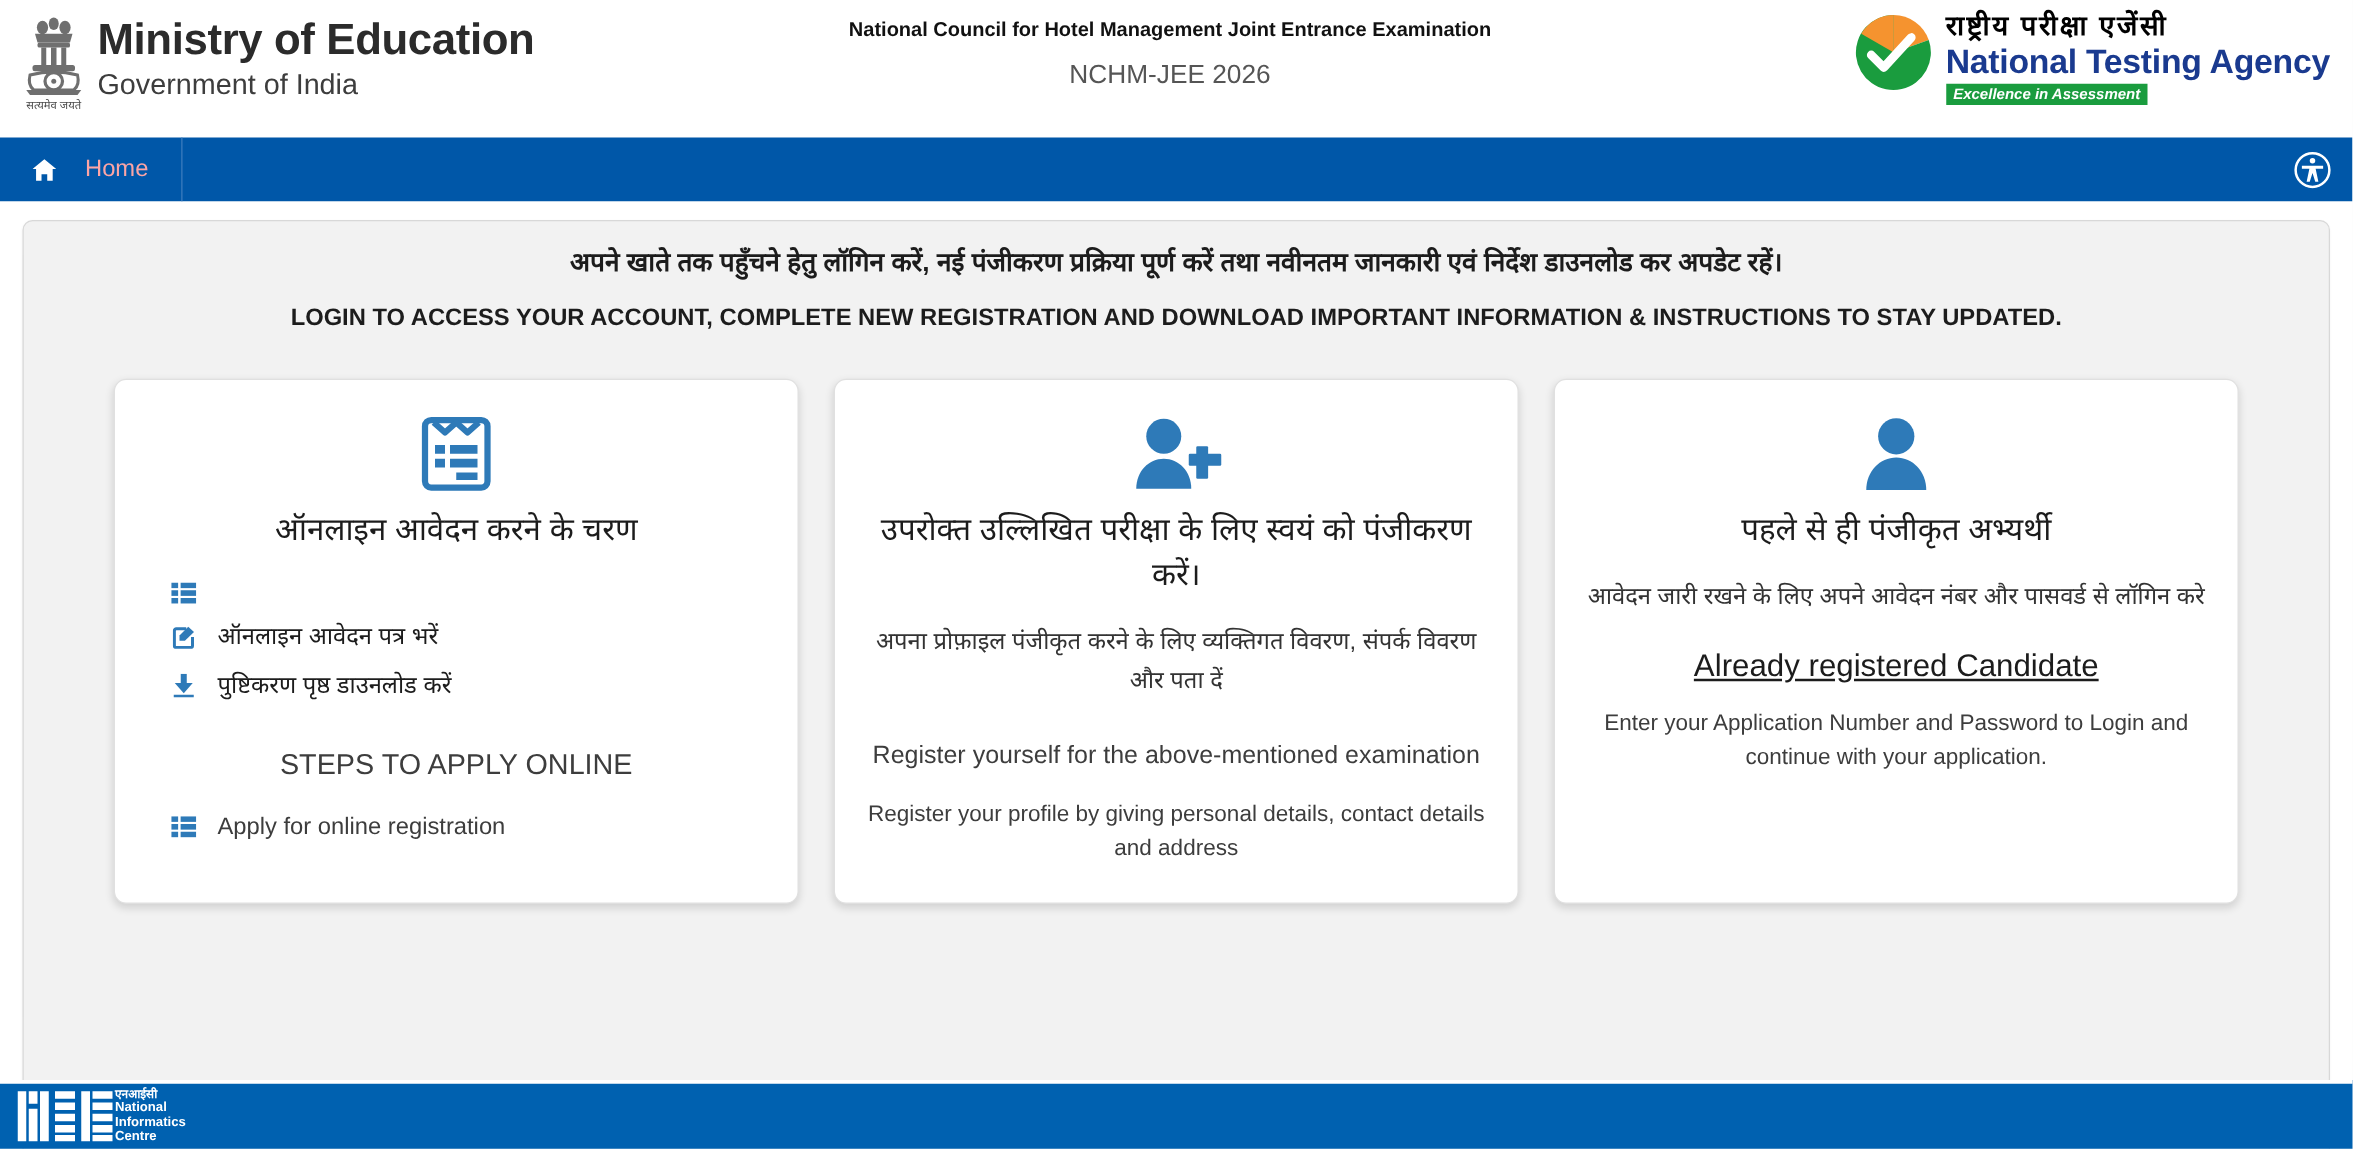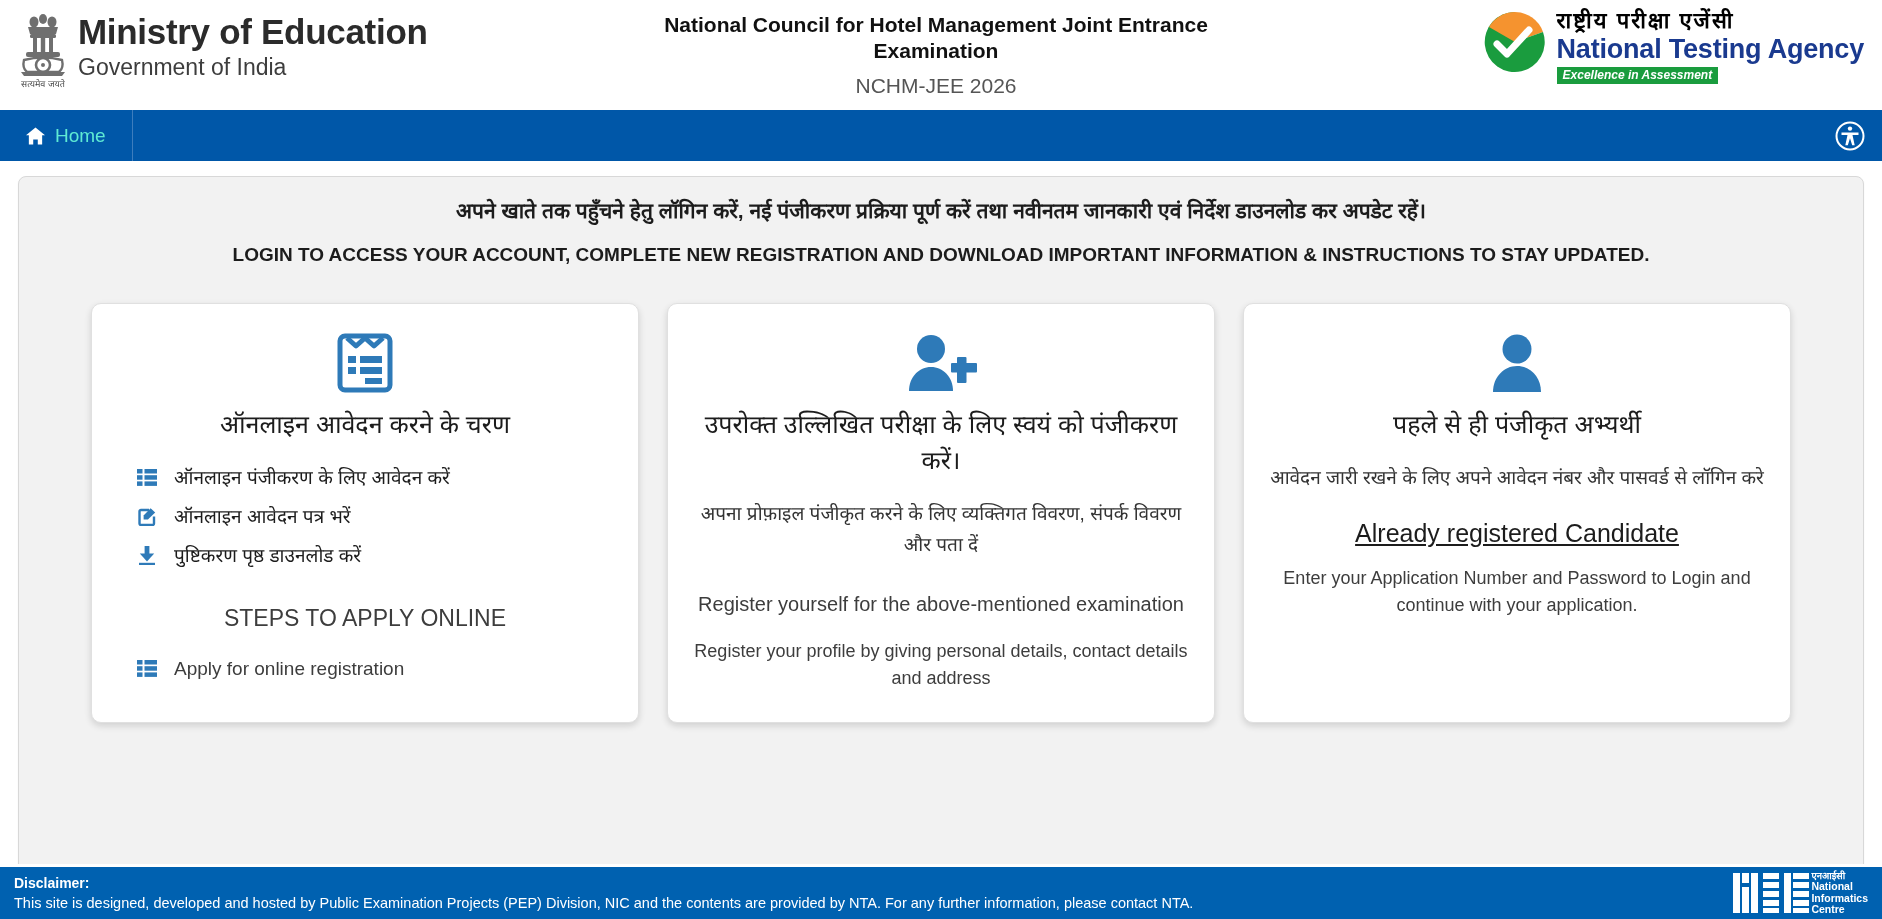--- a/index.html
+++ b/index.html
@@ -49,21 +49,21 @@
     font-weight: 400;
   }
 
   .center-title {
     flex: 1;
     text-align: center;
     padding-top: 12px;
     min-width: 0;
   }
   .center-title .line1 {
-    font-size: 21px;
+    font-size: 16px;
     font-weight: bold;
     color: #111111;
     line-height: 26px;
     max-width: 640px;
     margin: 0 auto;
   }
   .center-title .line2 {
     font-size: 21px;
     color: #555555;
     line-height: 24px;
@@ -117,25 +117,25 @@
     height: 51px;
     background: #0057a8;
     display: flex;
     align-items: stretch;
     position: relative;
   }
   .nav-item {
     display: flex;
     align-items: center;
     padding: 0 26px;
-    color: #5eead4;
+    color: #fca5a5;
     font-size: 19px;
     border-right: 1px solid #3d7dbd;
     cursor: pointer;
-    gap: 10px;
+    gap: 23px;
   }
   .nav-item .home-ico { display: inline-flex; }
   .nav-spacer { flex: 1; }
   .a11y-btn {
     width: 30px; height: 30px;
     align-self: center;
     margin-right: 17px;
     cursor: pointer;
   }
 
@@ -398,21 +398,20 @@
             <span class="step-ico">
               <svg width="20" height="17" viewBox="0 0 20 17" fill="#2e7ab8">
                 <rect x="0" y="0" width="5.5" height="4.5"></rect>
                   <rect x="7.5" y="0" width="12.5" height="4.5"></rect>
                 <rect x="0" y="6.2" width="5.5" height="4.5"></rect>
                   <rect x="7.5" y="6.2" width="12.5" height="4.5"></rect>
                 <rect x="0" y="12.4" width="5.5" height="4.5"></rect>
                   <rect x="7.5" y="12.4" width="12.5" height="4.5"></rect>
               </svg>
             </span>
-            <span class="step-txt-hi">ऑनलाइन पंजीकरण के लिए आवेदन करें</span>
           </div>
           <div class="step-row">
             <span class="step-ico">
               <svg width="19" height="19" viewBox="0 0 19 19" fill="none" stroke="#2e7ab8" stroke-width="2.4">
                 <path d="M16 9.5 V16.5 a1.5 1.5 0 0 1 -1.5 1.5 H3 a1.5 1.5 0 0 1 -1.5 -1.5 V4.5 A1.5 1.5 0 0 1 3 3 h8"></path>
                 <path d="M12.6 1.3 l4.6 4.3 l-7.3 7 H5.6 V8.4 Z" fill="#2e7ab8" stroke="none"></path>
               </svg>
             </span>
             <span class="step-txt-hi">ऑनलाइन आवेदन पत्र भरें</span>
           </div>
@@ -473,24 +472,20 @@
         <div class="card-sub-hi">आवेदन जारी रखने के लिए अपने आवेदन नंबर और पासवर्ड से लॉगिन करे</div>
         <a class="card-link" href="#">Already registered Candidate</a>
         <div class="card-sub-en">Enter your Application Number and Password to Login and continue with your application.</div>
       </div>
 
     </div>
   </div>
 </div>
 
 <div class="footer">
-  <div class="footer-text">
-    <div class="disc-label">Disclaimer:</div>
-    <div class="disc-body">This site is designed, developed and hosted by Public Examination Projects (PEP) Division, NIC and the contents are provided by NTA. For any further information, please contact NTA.</div>
-  </div>
   <div class="nic-logo">
     <svg width="78" height="44" viewBox="0 0 78 44">
       <g fill="#ffffff">
         <rect x="0" y="2" width="7" height="40"></rect>
         <rect x="9" y="2" width="7" height="10"></rect>
         <rect x="9" y="16" width="7" height="26"></rect>
         <rect x="18" y="2" width="7" height="40"></rect>
         <rect x="30" y="2" width="16" height="6"></rect>
         <rect x="30" y="11" width="16" height="6"></rect>
         <rect x="30" y="20" width="16" height="6"></rect>

